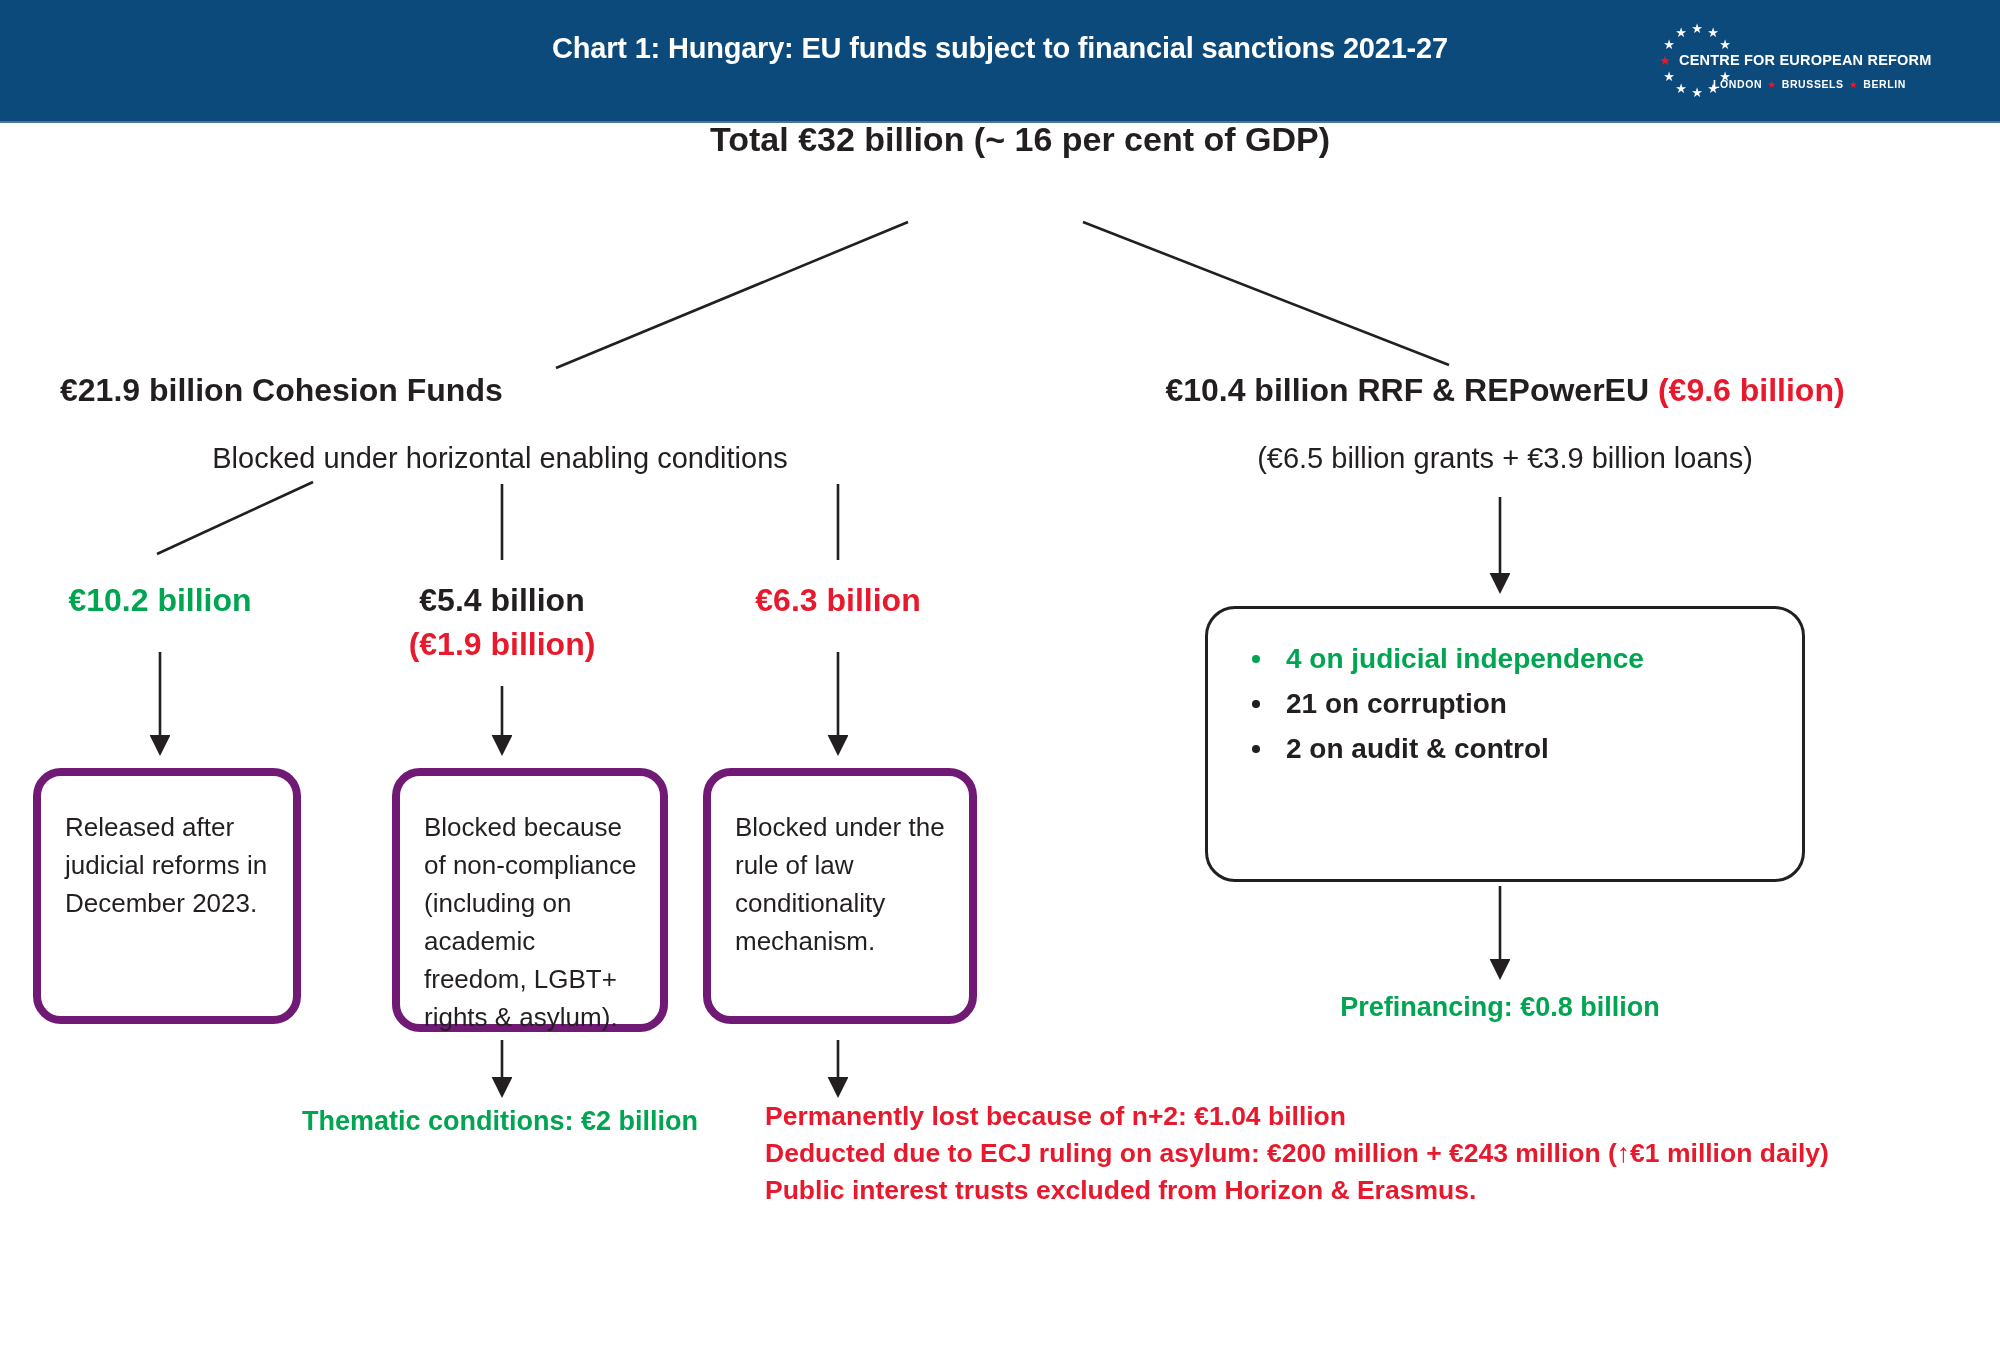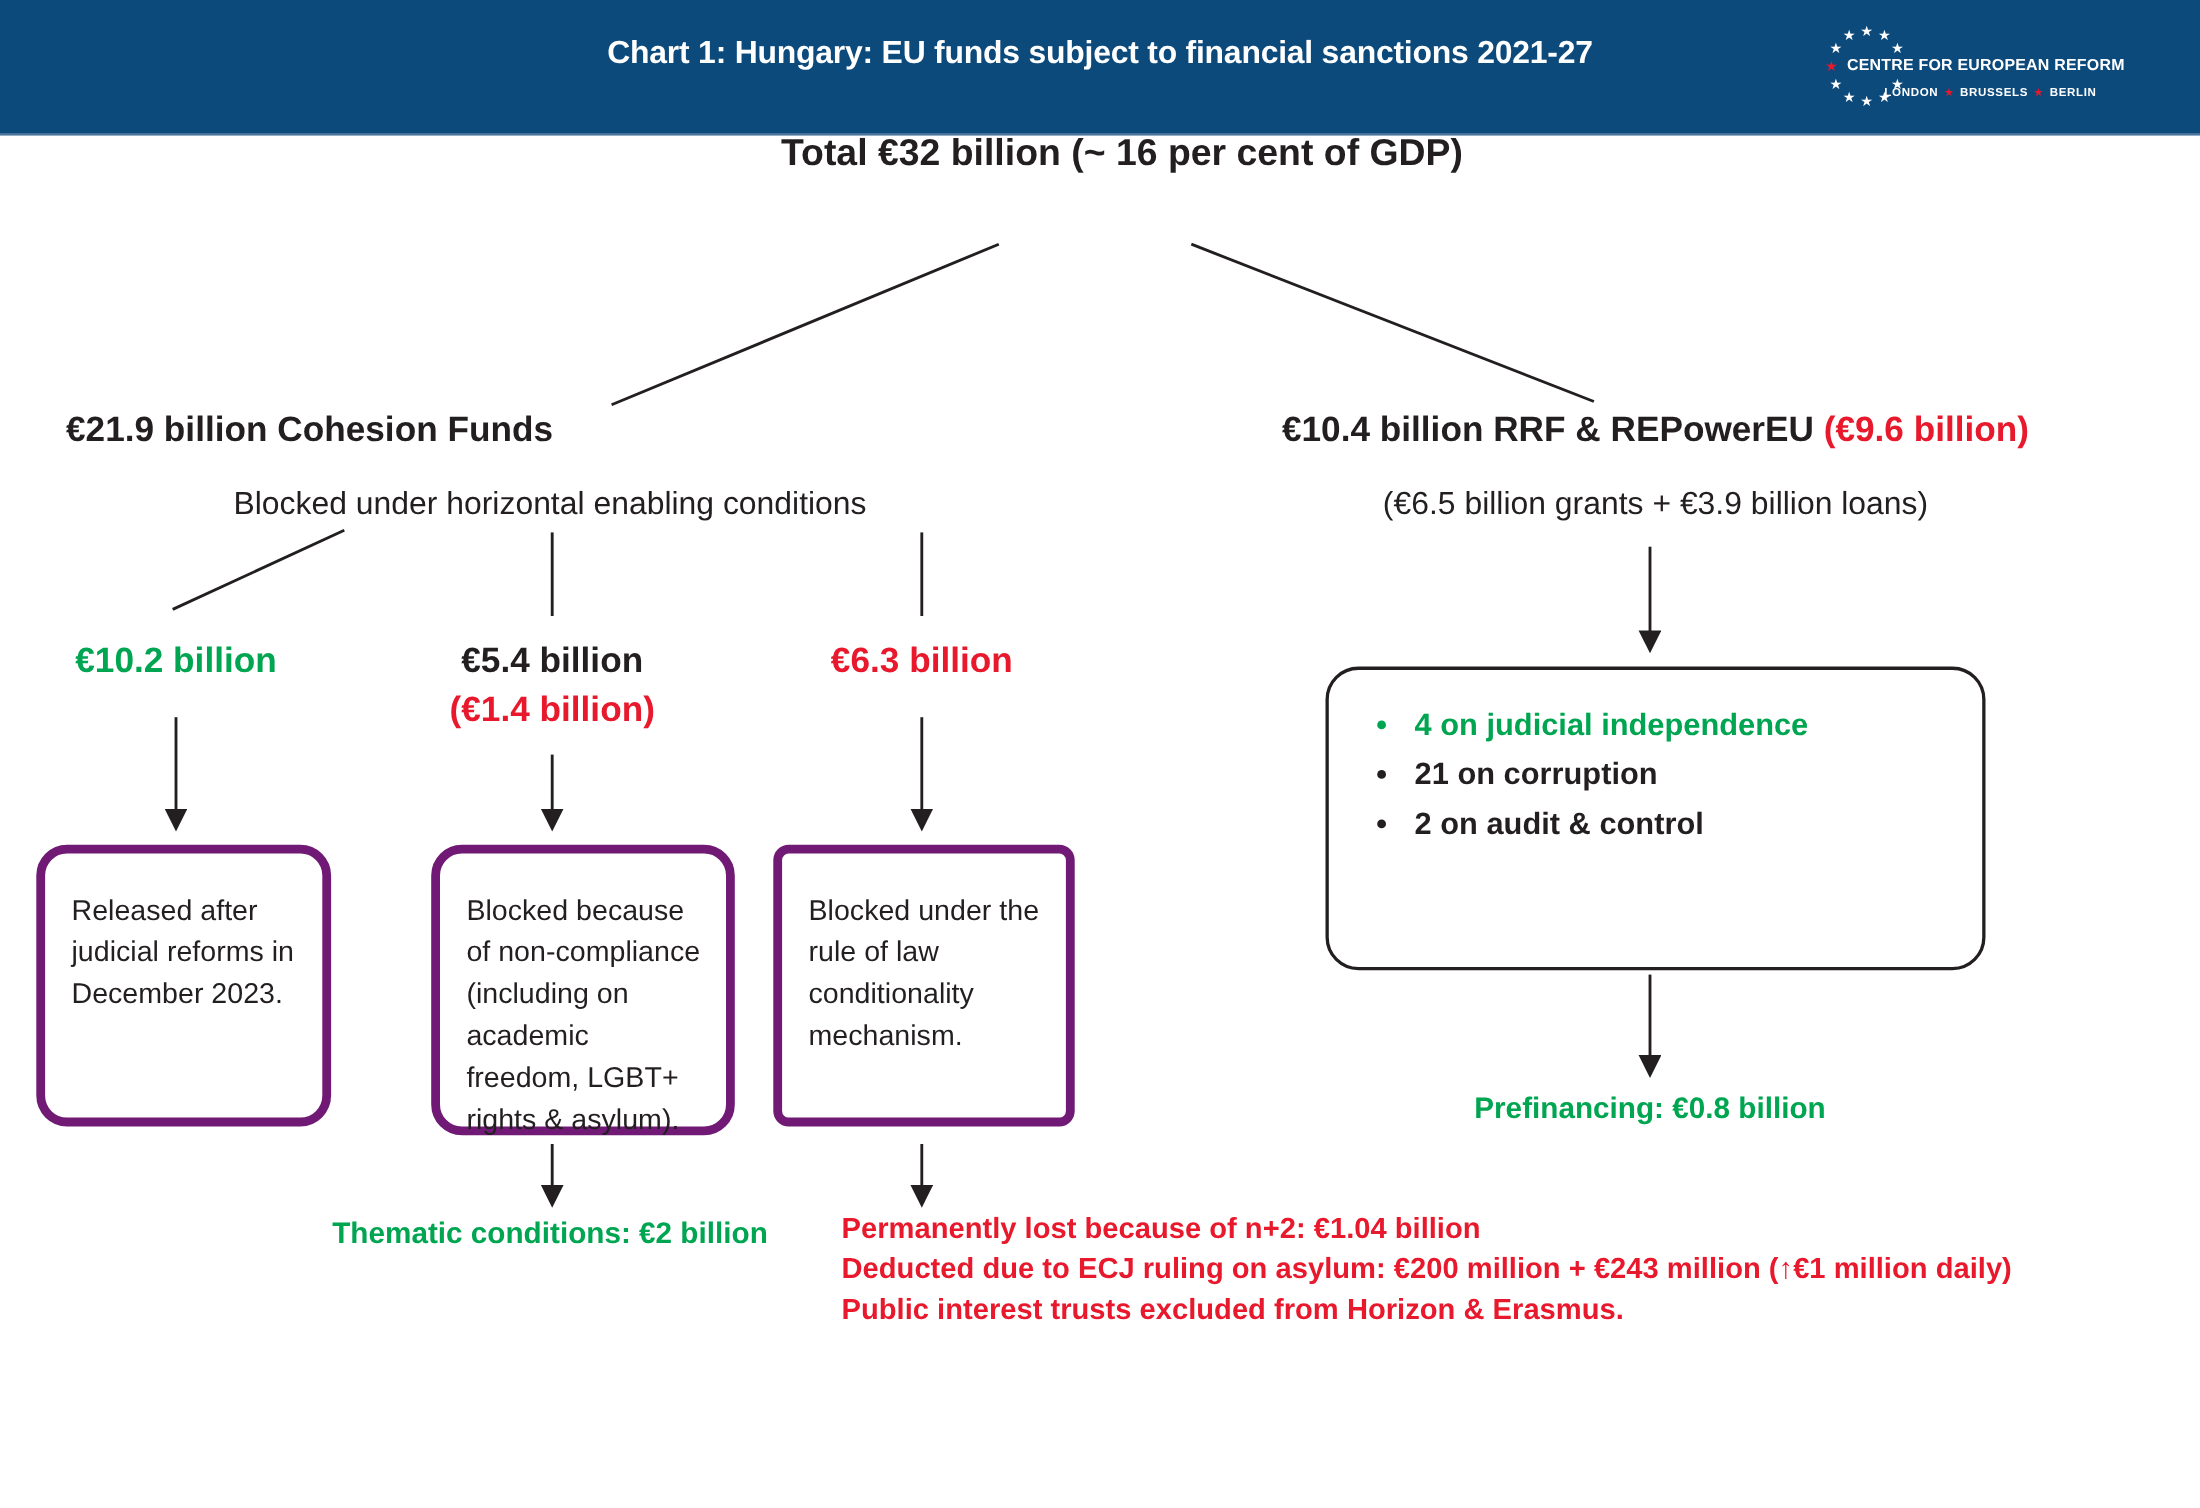--- a/index.html
+++ b/index.html
@@ -52,21 +52,21 @@
 
   .amount{font-size:32px;font-weight:bold;text-align:center;line-height:44px;}
   .amt1{left:28px;top:578px;width:264px;}
   .amt2{left:364px;top:578px;width:276px;}
   .amt3{left:700px;top:578px;width:276px;}
 
   .box{position:absolute;border:8px solid #701a75;border-radius:28px;
     box-sizing:border-box;font-size:26px;line-height:38px;padding:32px 22px 20px 24px;}
   .box1{left:33px;top:768px;width:268px;height:256px;}
   .box2{left:368px;top:768px;width:276px;height:264px;margin-left:24px;}
-  .box3{left:703px;top:768px;width:274px;height:256px;border-radius:14px;}
+  .box3{left:703px;top:768px;width:274px;height:256px;}
 
   .thematic{left:240px;top:1106px;width:520px;text-align:center;
     font-size:27px;font-weight:bold;}
   .lost{left:765px;top:1098px;width:1210px;font-size:26.5px;font-weight:bold;line-height:37px;}
 
   .milestones{left:1205px;top:606px;width:600px;height:276px;border:3px solid #231f20;
     border-radius:30px;box-sizing:border-box;padding:34px 28px 0 32px;}
   .ms-head{font-size:31px;font-weight:bold;margin-bottom:40px;}
   .ms-row{display:flex;align-items:center;margin-bottom:13px;font-size:28px;font-weight:bold;}
   .ms-dot{width:8px;height:8px;border-radius:50%;background:#231f20;margin:0 26px 0 12px;flex:none;}
@@ -126,21 +126,21 @@
   </svg>
 
   <div class="abs total">Total €32 billion (~ 16 per cent of GDP)</div>
 
   <div class="abs coh-head">€21.9 billion Cohesion Funds</div>
   <div class="abs coh-sub">Blocked under horizontal enabling conditions</div>
 
   <div class="abs amount amt1 green">€10.2 billion</div>
   <div class="abs amount amt2">
     <div>€5.4 billion</div>
-    <div class="red">(€1.4 billion)</div>
+    <div class="red">(€1.9 billion)</div>
   </div>
   <div class="abs amount amt3 red">€6.3 billion</div>
 
   <div class="box box1">Released after judicial reforms in December 2023.</div>
   <div class="box box2">Blocked because of non-compliance (including on academic freedom, LGBT+ rights &amp; asylum).</div>
   <div class="box box3">Blocked under the rule of law conditionality mechanism.</div>
 
   <div class="abs thematic green">Thematic conditions: €2 billion</div>
 
   <div class="abs lost red">

